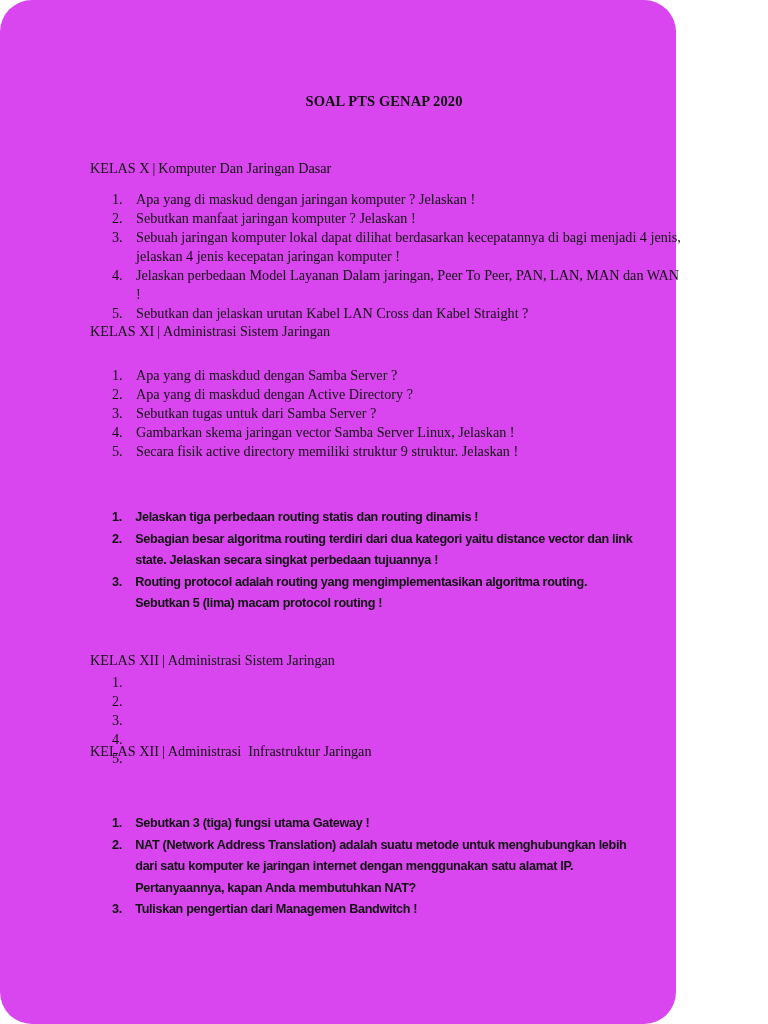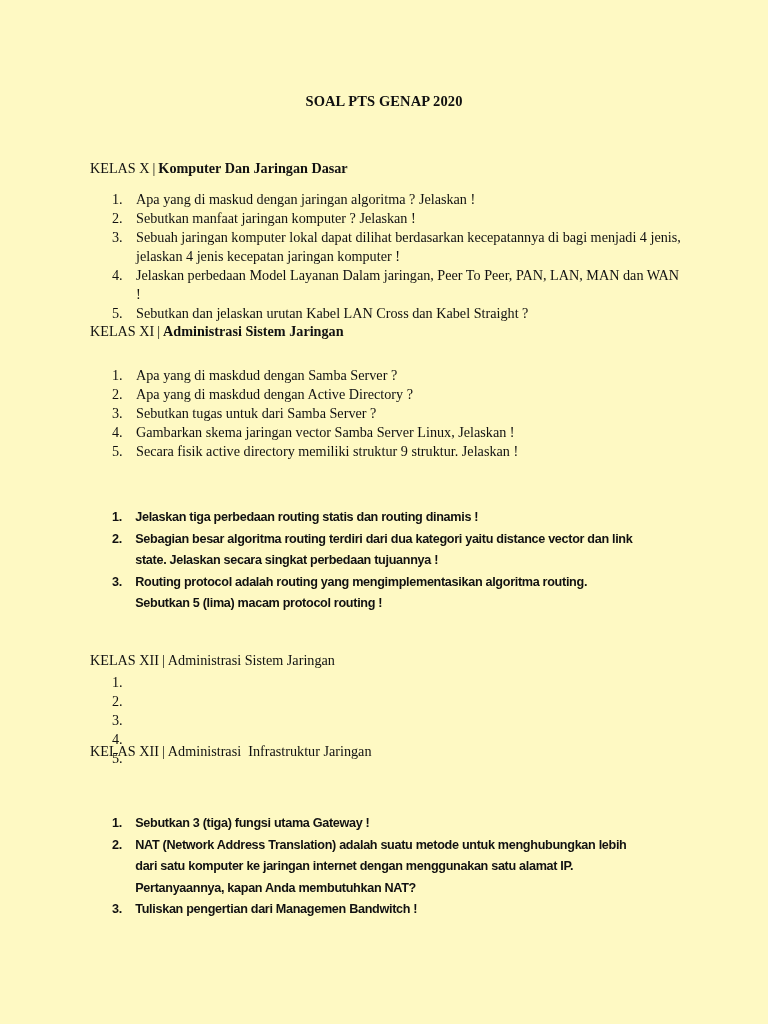--- a/index.html
+++ b/index.html
@@ -11,40 +11,41 @@
       width: 768px;
       height: 1024px;
       position: relative;
       overflow: hidden;
       color: #111111;
       font-family: "Liberation Serif", "DejaVu Serif", serif;
     }
     .page {
       position: absolute;
       left: 0; top: 0;
-      width: 768px; height: 1024px;
-      background: #fef9c3;
+      width: 676px; height: 1024px;
+      background: #d946ef;
+      border-radius: 32px;
     }
     .doc-title {
       position: absolute;
       left: 0; width: 768px;
       top: 93px;
       text-align: center;
       font-weight: bold;
       font-size: 14.5px;
       letter-spacing: 0.1px;
     }
     .section-heading {
       position: absolute;
       left: 90px;
       font-size: 14.2px;
       white-space: nowrap;
     }
     .section-heading .sep { margin: 0 3px; }
-    .section-heading .subject.bold { font-weight: bold; text-align: right; }
+    .section-heading .subject.bold { font-weight: normal; text-align: right; }
     .list {
       position: absolute;
       left: 112px;
       margin: 0; padding: 0;
       list-style: none;
     }
     .list.serif { font-size: 14.2px; line-height: 19px; width: 570px; }
     .list.sans  {
       font-family: "Liberation Sans Narrow", "Liberation Sans", "DejaVu Sans Condensed", sans-serif;
       font-weight: bold;
@@ -74,21 +75,21 @@
 <div class="page">
 
   <div class="doc-title">SOAL PTS GENAP 2020</div>
 
   <div class="section-heading" style="top:160px;">
     <span>KELAS X</span><span class="sep">|</span><span class="subject bold">Komputer Dan Jaringan Dasar</span>
   </div>
   <ol class="list serif" style="top:190px;">
     <li>
         <span class="num">1.</span>
-        <span class="txt">Apa yang di maskud dengan jaringan algoritma ? Jelaskan !</span>
+        <span class="txt">Apa yang di maskud dengan jaringan komputer ? Jelaskan !</span>
       </li>
     <li>
         <span class="num">2.</span>
         <span class="txt">Sebutkan manfaat jaringan komputer ? Jelaskan !</span>
       </li>
     <li>
         <span class="num">3.</span>
         <span class="txt">Sebuah jaringan komputer lokal dapat dilihat berdasarkan kecepatannya di bagi menjadi 4 jenis, jelaskan 4 jenis kecepatan jaringan komputer !</span>
       </li>
     <li>

